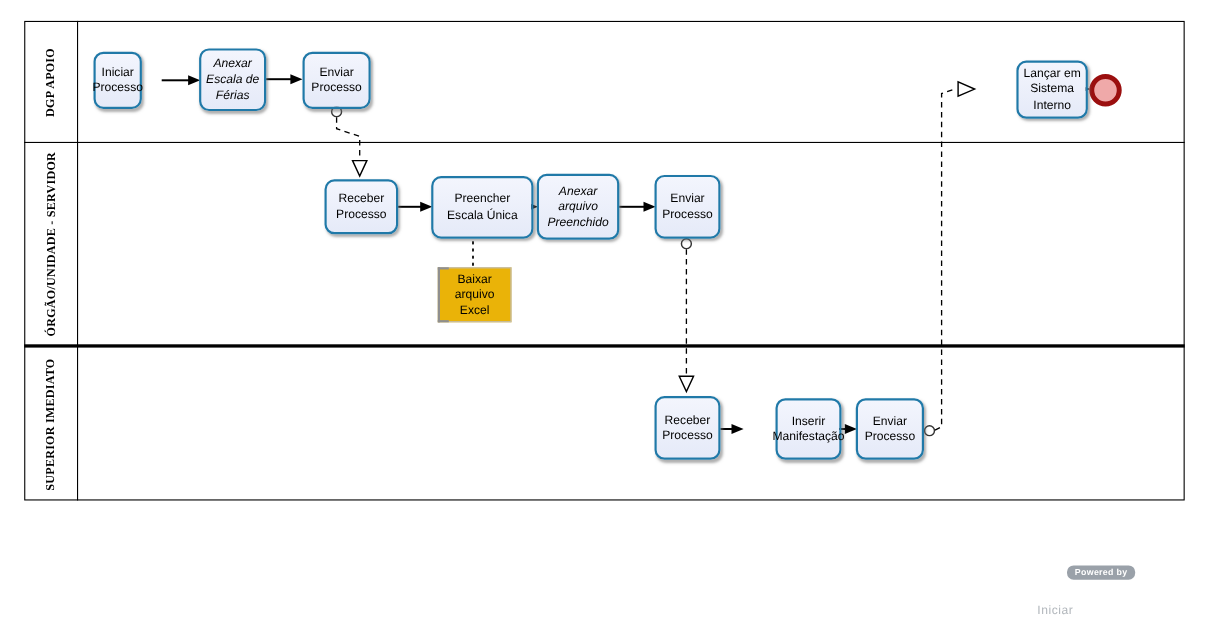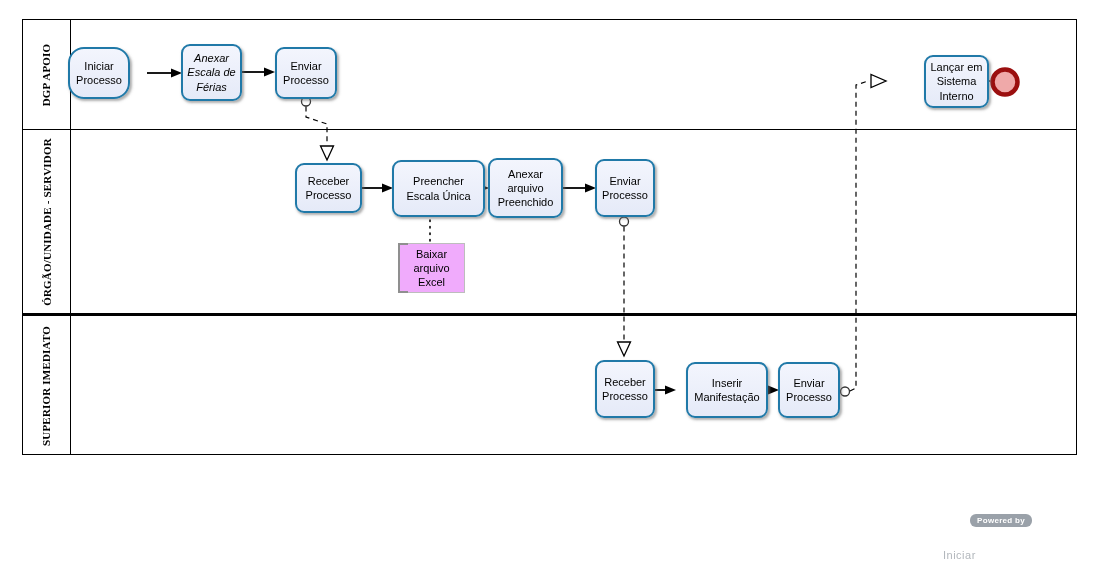--- a/index.html
+++ b/index.html
@@ -24,21 +24,21 @@
   .task{
     position:absolute;box-sizing:border-box;
     border:2px solid #2079a8;border-radius:9px;
     background:linear-gradient(180deg,#f3f5fd 0%,#e5eaf8 100%);
     box-shadow:1.5px 2px 2.5px rgba(110,110,110,.55);
     display:flex;align-items:center;justify-content:center;text-align:center;
     font-size:11px;line-height:1.3;color:#000;padding:2px;cursor:default;
   }
   
   .annotation{
-    position:absolute;box-sizing:border-box;background:#f0abfc;
+    position:absolute;box-sizing:border-box;background:#eab308;
     display:flex;align-items:center;text-align:center;
     font-size:11px;line-height:1.3;color:#000;
     border:1px solid #bdbdbd;
   }
   .annotation::before{
     content:"";position:absolute;left:-1px;top:-1px;bottom:-1px;width:8px;
     border-left:2px solid #8f8f8f;border-top:2px solid #8f8f8f;border-bottom:2px solid #8f8f8f;
   }
   svg.connectors{position:absolute;left:0;top:0;pointer-events:none;}
 
@@ -127,54 +127,54 @@
 
     <g>
       <line x1="430" y1="220" x2="430" y2="241" stroke="#000" stroke-width="1.6" stroke-dasharray="1.5 5" stroke-linecap="round"></line>
     </g>
 
     <g>
       <circle cx="1005" cy="82" r="12.5" fill="#efa9a9" stroke="#9b0f0f" stroke-width="4.5"></circle>
     </g>
   </svg>
 
-  <div class="task" style="left:68px;top:47px;width:62px;height:52px;border-radius:16px;">
+  <div class="task" style="left:85px;top:47px;width:44px;height:52px;">
     <span>Iniciar Processo</span>
   </div>
   <div class="task" style="left:181px;top:44px;width:61px;height:57px;font-style:italic;">
     <span>Anexar Escala de Férias</span>
   </div>
   <div class="task" style="left:275px;top:47px;width:62px;height:52px;">
     <span>Enviar Processo</span>
   </div>
   <div class="task" style="left:888px;top:55px;width:65px;height:53px;margin-left:36px;">
     <span>Lançar em Sistema Interno</span>
   </div>
 
   <div class="task" style="left:295px;top:163px;width:67px;height:50px;">
     <span>Receber Processo</span>
   </div>
   <div class="task" style="left:392px;top:160px;width:93px;height:57px;">
     <span>Preencher Escala Única</span>
   </div>
-  <div class="task" style="left:488px;top:158px;width:75px;height:60px;">
+  <div class="task" style="left:488px;top:158px;width:75px;height:60px;font-style:italic;">
     <span>Anexar arquivo Preenchido</span>
   </div>
   <div class="task" style="left:595px;top:159px;width:60px;height:58px;">
     <span>Enviar Processo</span>
   </div>
 
   <div class="annotation" style="left:398px;top:243px;width:67px;height:50px;">
     <span>Baixar arquivo Excel</span>
   </div>
 
   <div class="task" style="left:595px;top:360px;width:60px;height:58px;">
     <span>Receber Processo</span>
   </div>
-  <div class="task" style="left:686px;top:362px;width:82px;height:56px;">
+  <div class="task" style="left:705px;top:362px;width:60px;height:56px;">
     <span>Inserir Manifestação</span>
   </div>
   <div class="task" style="left:778px;top:362px;width:62px;height:56px;">
     <span>Enviar Processo</span>
   </div>
 
   <div class="logo">
     <div class="powered">
       <span>Powered by</span>
     </div>

